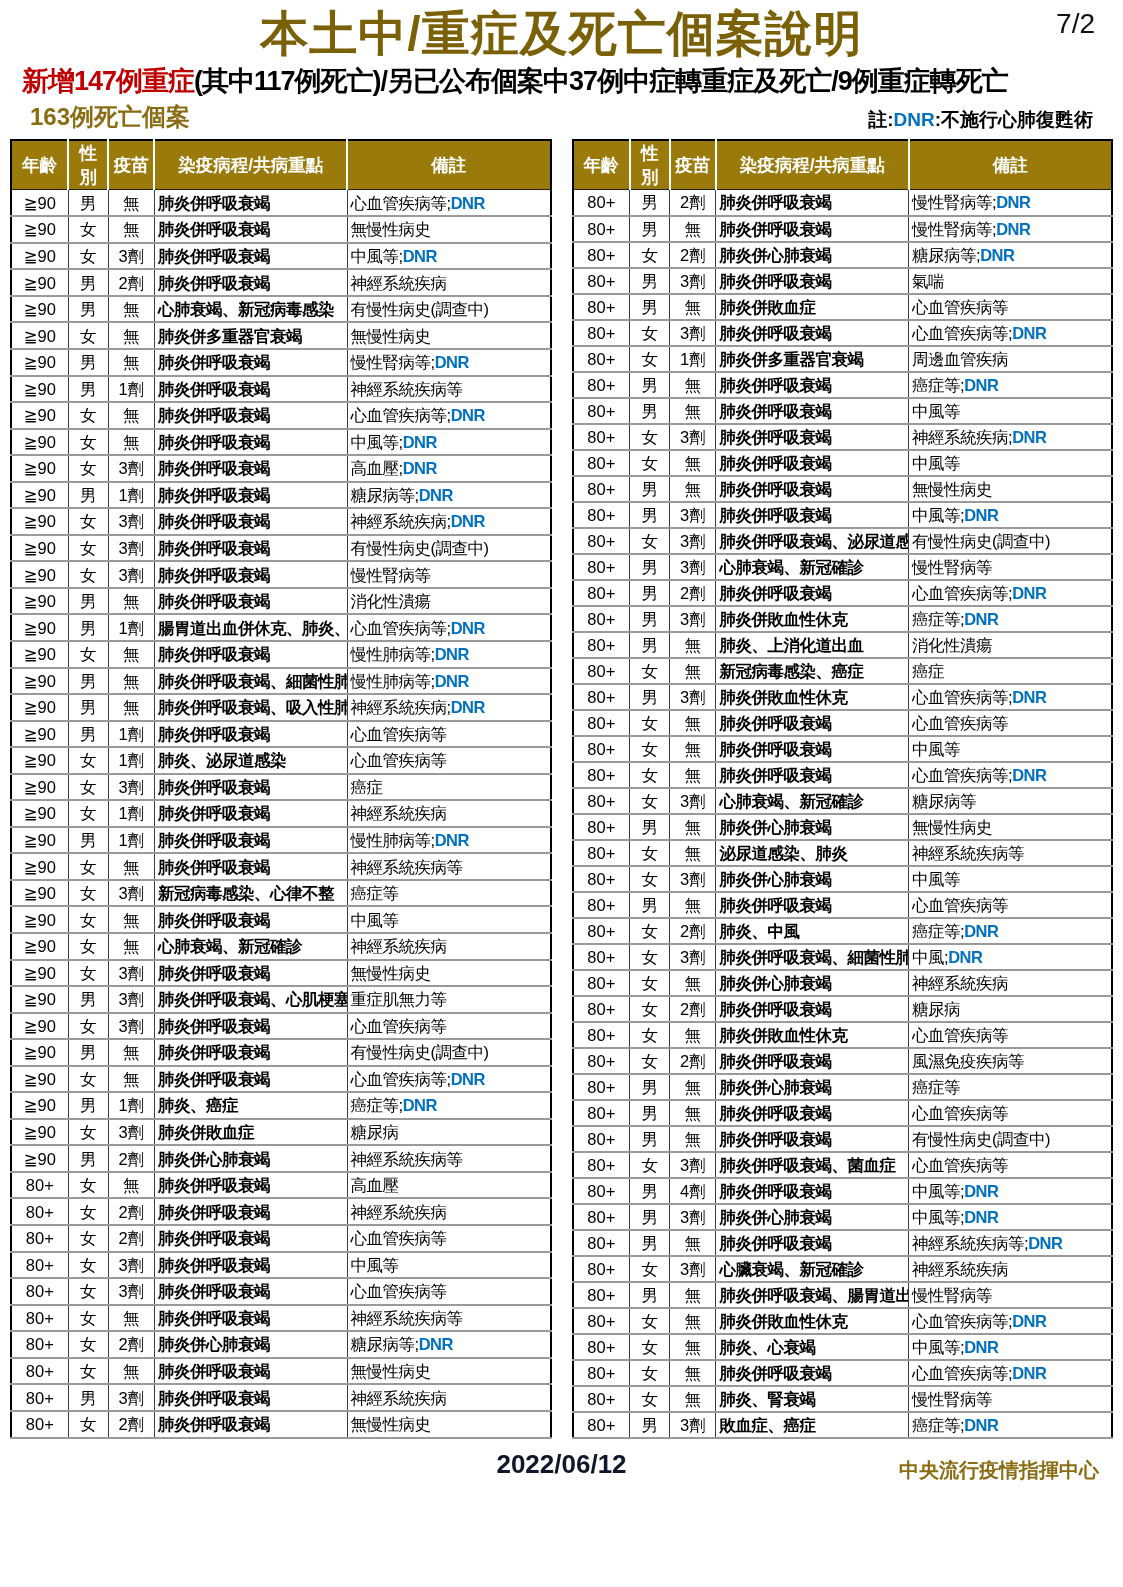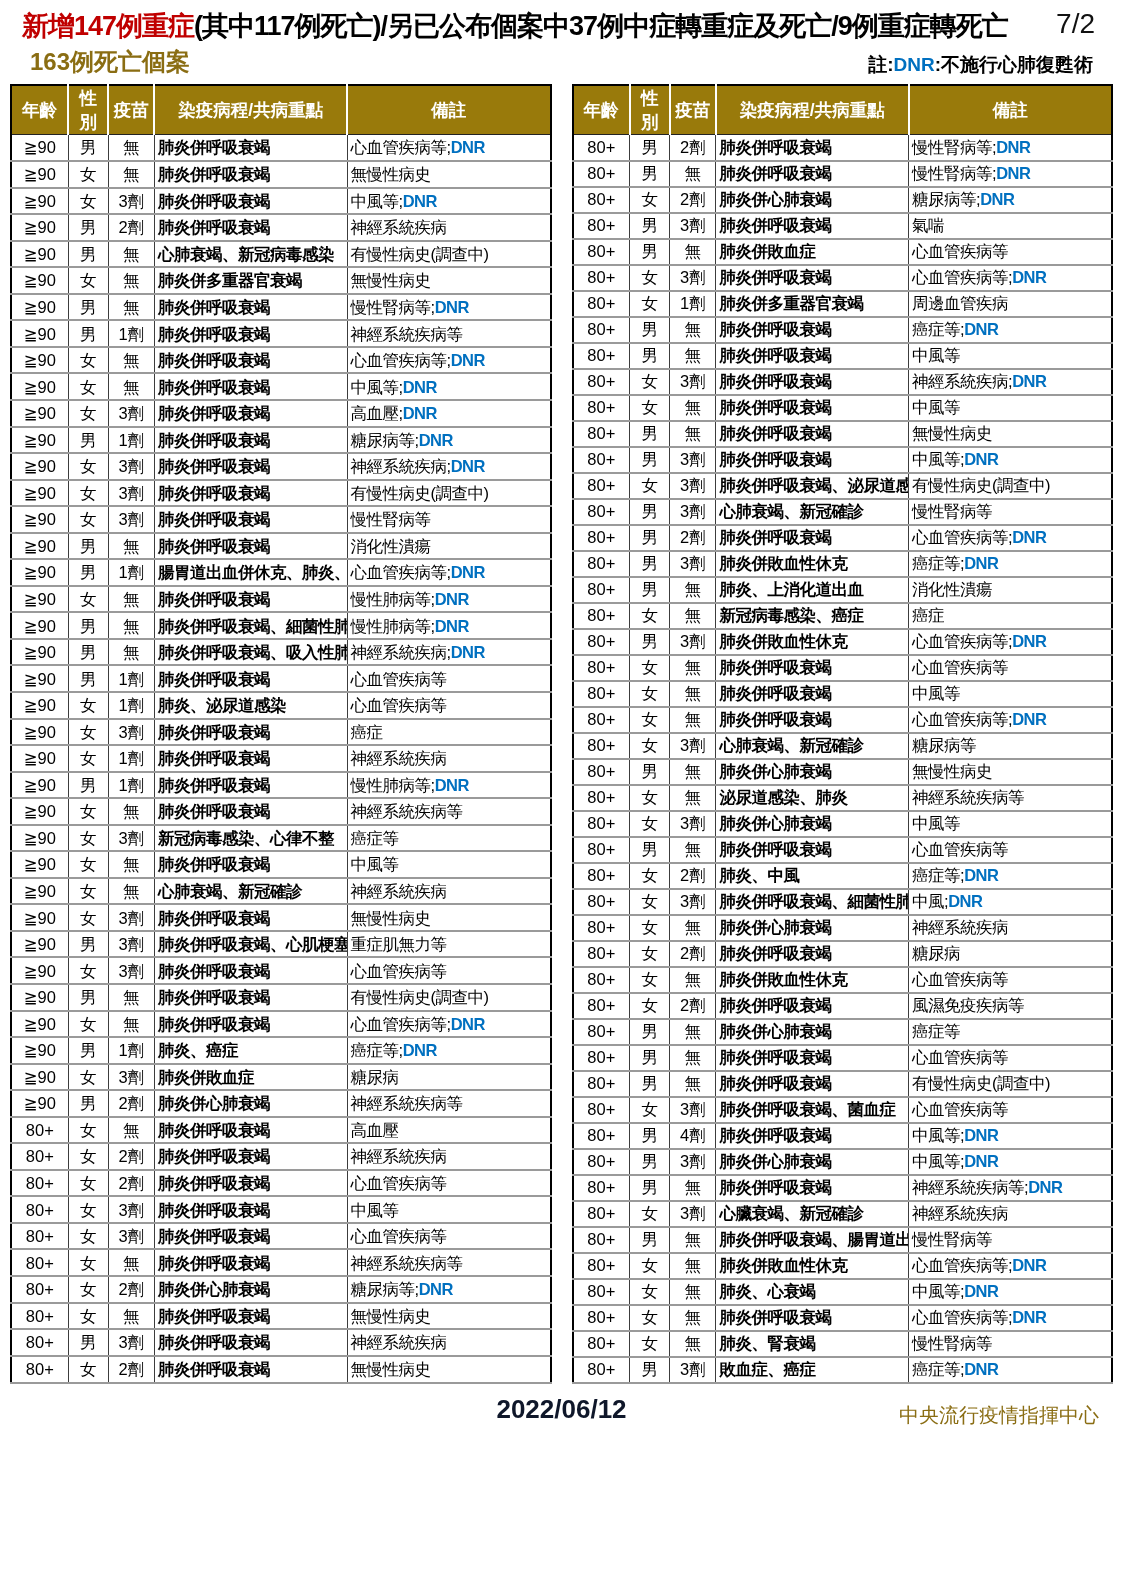--- a/index.html
+++ b/index.html
@@ -53,28 +53,29 @@
   td.course { color: #c00000; font-weight: 600; white-space: normal; letter-spacing: -0.5px; }
   td.remark { white-space: normal; letter-spacing: -0.5px; }
   .remark-dnr { color: #0070c0; font-weight: 600; }
 
   .footer { position: relative; margin-top: 10px; height: 40px; }
   .footer-date {
     text-align: center; font-size: 26px; font-weight: bold; color: #0f172a;
   }
   .footer-org {
     position: absolute; right: 24px; top: 8px;
-    font-size: 20px; font-weight: normal; color: #8a6d13;
+    font-size: 20px; font-weight: bold; color: #8a6d13;
   }
 </style>
 </head>
 <body>
 
 <div class="header">
   <div class="page-number">7/2</div>
+  <div class="main-title">本土中/重症及死亡個案說明</div>
   <div class="subtitle-line">
     <span class="subtitle-red">新增147例重症</span><span>(其中117例死亡)/另已公布個案中37例中症轉重症及死亡/9例重症轉死亡</span>
   </div>
   <div class="line3">
     <span class="death-count">163例死亡個案</span>
     <span class="dnr-note">
       <span>註:</span><span class="dnr-blue">DNR</span><span>:不施行心肺復甦術</span>
     </span>
   </div>
 </div>

